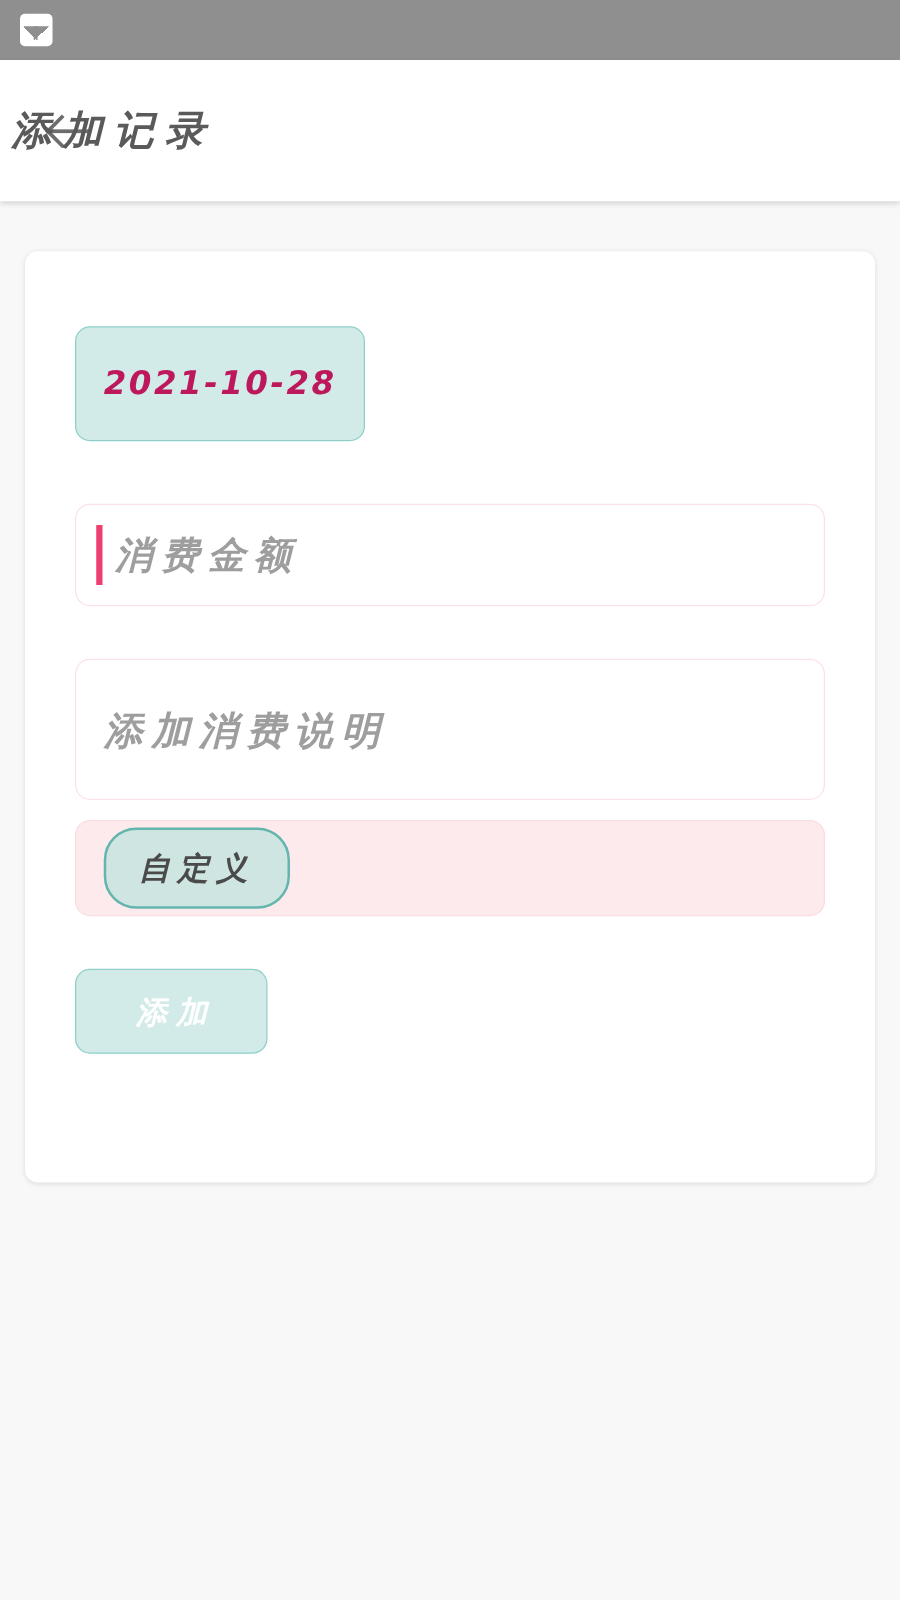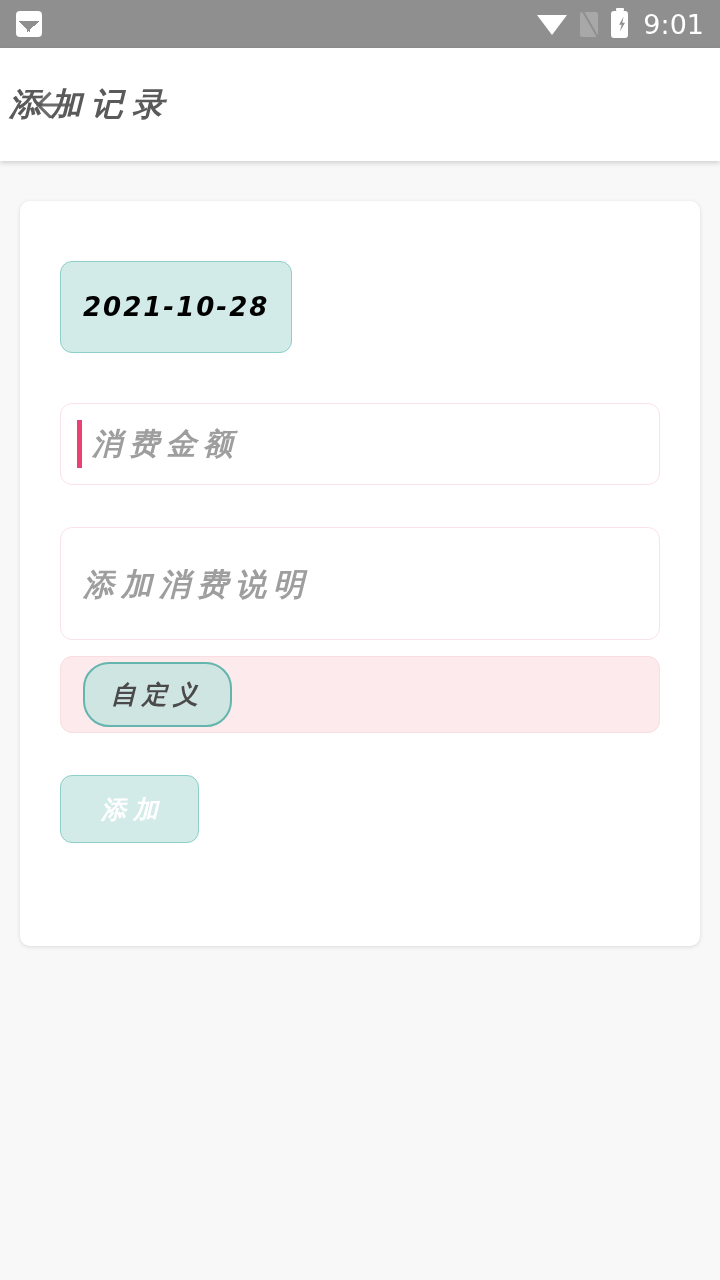--- a/index.html
+++ b/index.html
@@ -193,21 +193,21 @@
     border-radius: 12px;
     padding: 30px 22px;
     min-width: 198px;
     text-align: center;
   }
   .date-chip-text {
     font-family: "DejaVu Sans", "Liberation Sans", sans-serif;
     font-size: 26px;
     font-weight: 600;
     font-style: italic;
-    color: #000000;
+    color: #be185d;
     letter-spacing: 2px;
   }
 
   
   .hand {
     font-family: "DejaVu Serif", "Liberation Serif", serif;
     font-style: italic;
     font-weight: 600;
     letter-spacing: 7px;
     color: #9e9e9e;
@@ -280,21 +280,21 @@
   .actions {
     margin-top: 42px;
     display: flex;
     gap: 22px;
   }
   .btn {
     background: #d2ebe8;
     border: 1px solid #8fcfc9;
     border-radius: 12px;
     height: 68px;
-    width: 139px;
+    width: 154px;
     display: flex;
     align-items: center;
     justify-content: center;
     cursor: pointer;
   }
   .btn-text {
     font-family: "DejaVu Serif", "Liberation Serif", serif;
     font-style: italic;
     font-weight: 700;
     font-size: 25px;
@@ -302,26 +302,20 @@
     text-indent: 7px;
     color: #ffffff;
   }
 </style>
 </head>
 <body>
 
 <div class="status-bar">
   <div class="status-left">
     <div class="photo-icon"></div>
-  </div>
-  <div class="status-right">
-    <div class="wifi-icon"></div>
-    <div class="sim-icon"></div>
-    <div class="battery-icon"></div>
-    <div class="clock">9:01</div>
   </div>
 </div>
 
 <div class="app-bar">
   <div class="back-btn">
     <span class="back-arrow"></span>
   </div>
   <div class="app-title">添加记录</div>
 </div>
 

